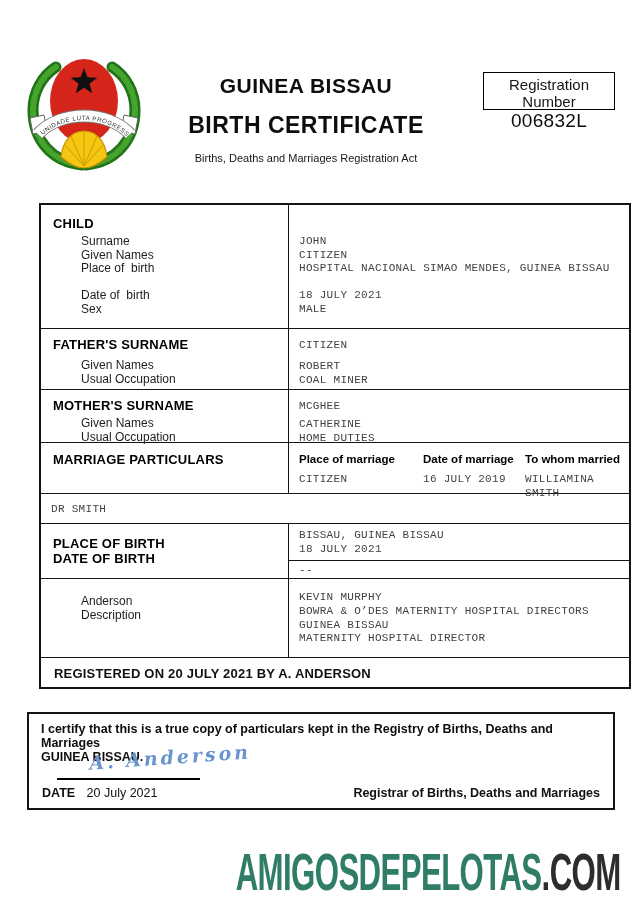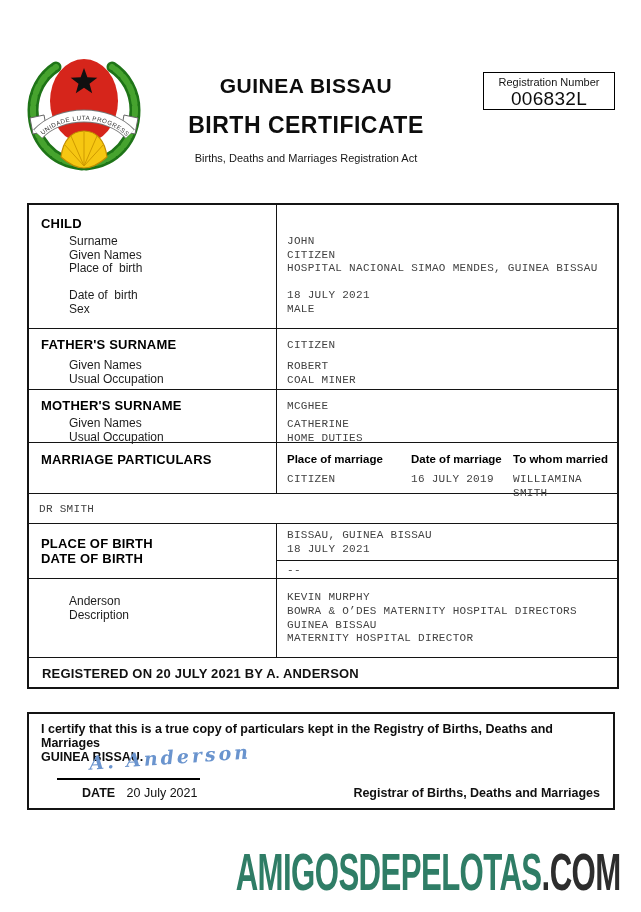--- a/index.html
+++ b/index.html
@@ -11,25 +11,25 @@
   
   .emblem { position:absolute; left:24px; top:52px; width:120px; height:122px; }
   .title-country { position:absolute; left:150px; top:74px; width:312px; text-align:center;
     font-size:21px; font-weight:bold; letter-spacing:0.5px; color:#0d0d0d; }
   .title-cert { position:absolute; left:150px; top:112px; width:312px; text-align:center;
     font-size:23px; font-weight:bold; letter-spacing:0.5px; color:#0d0d0d; }
   .title-act { position:absolute; left:150px; top:152px; width:312px; text-align:center;
     font-size:11px; color:#161616; }
   .reg-box { position:absolute; left:483px; top:72px; width:132px; height:38px;
     border:1px solid #000; box-sizing:border-box; text-align:center; padding-top:3px; }
-  .reg-label { font-size:11px; color:#161616; }
+  .reg-label { font-size:15px; color:#161616; }
   .reg-number { font-size:19px; color:#0d0d0d; letter-spacing:0.3px; }
 
   
-  .doc-table { position:absolute; left:27px; top:203px; width:588px; border:2px solid #141414; background:#fff; }
+  .doc-table { position:absolute; left:39px; top:203px; width:588px; border:2px solid #141414; background:#fff; }
   .trow { display:flex; border-bottom:1px solid #141414; }
   .trow:last-child { border-bottom:none; }
   .lcell { width:248px; border-right:1px solid #141414; box-sizing:border-box; }
   .vcell { flex:1; position:relative; }
   .sec-heading { font-weight:bold; font-size:13px; line-height:15px; padding:11px 0 0 12px;
     letter-spacing:0.2px; color:#000; white-space:pre-wrap; }
   .sub-labels { font-size:12px; line-height:13.5px; padding-left:40px; margin-top:4px;
     white-space:pre-wrap; color:#1d1d1d; }
   .mono { font-family:"Liberation Mono","DejaVu Sans Mono",monospace; font-size:11px;
     line-height:13.5px; color:#424242; white-space:pre-wrap; letter-spacing:0.3px; }
@@ -76,21 +76,21 @@
   
   .cert-box { position:absolute; left:27px; top:712px; width:588px; height:98px;
     border:2px solid #141414; box-sizing:border-box; }
   .cert-statement { font-weight:bold; font-size:12.5px; line-height:14px;
     padding:8px 12px 0 12px; white-space:pre-wrap; color:#0d0d0d; }
   .sig-name { position:absolute; left:60px; top:32px; font-family:"DejaVu Serif", serif;
     font-style:italic; font-weight:bold; font-size:19px; color:#6a94ce;
     transform:rotate(-4deg); letter-spacing:3px; }
   .sig-line { position:absolute; left:28px; top:64px; width:143px; border-bottom:2px solid #000; }
   .cert-bottom { position:absolute; left:13px; right:13px; top:72px; display:flex;
-    justify-content:space-between; font-size:12.5px;margin-left:40px; }
+    justify-content:space-between; font-size:12.5px; }
   .date-label { font-weight:bold; margin-right:8px; }
   .registrar { font-weight:bold; }
 
   
   .footer-mark { position:absolute; top:842px; right:20px; font-weight:bold; font-size:52px;
     letter-spacing:-1px; transform:scale(0.60,1); transform-origin:100% 0; white-space:nowrap; }
   .footer-mark .wm-name { color:#2f7d66; }
   .footer-mark .wm-tld { color:#2d2d2d; }
 </style>
 </head>

